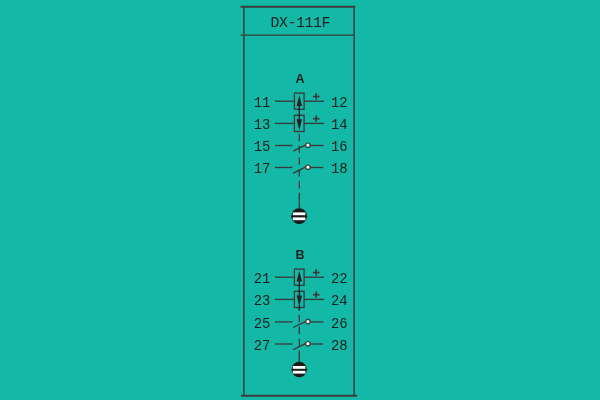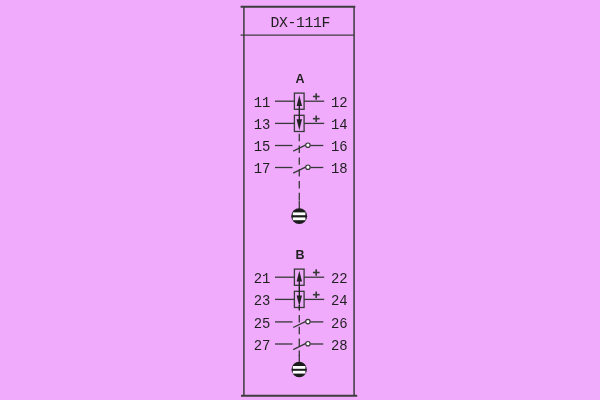--- a/index.html
+++ b/index.html
@@ -1,16 +1,16 @@
 <!DOCTYPE html>
 <html><head>
 <meta charset="utf-8">
 <style>
   html,body{margin:0;padding:0;background:#ffffff;}
-  .stage{position:relative;width:600px;height:400px;background:#f0abfc;overflow:hidden;}
+  .stage{position:relative;width:600px;height:400px;background:#14b8a6;overflow:hidden;}
   svg{position:absolute;left:0;top:0;}
   text{font-family:"Liberation Sans", sans-serif;fill:#1f1f1f;}
   .num{font-family:"Liberation Mono", monospace;}
 </style>
 </head>
 <body>
 <div class="stage">
 <svg width="600" height="400" viewBox="0 0 600 400">
 
   <line x1="243.9" y1="6" x2="243.9" y2="396" stroke="#3c3c3c" stroke-width="1.5"></line>

